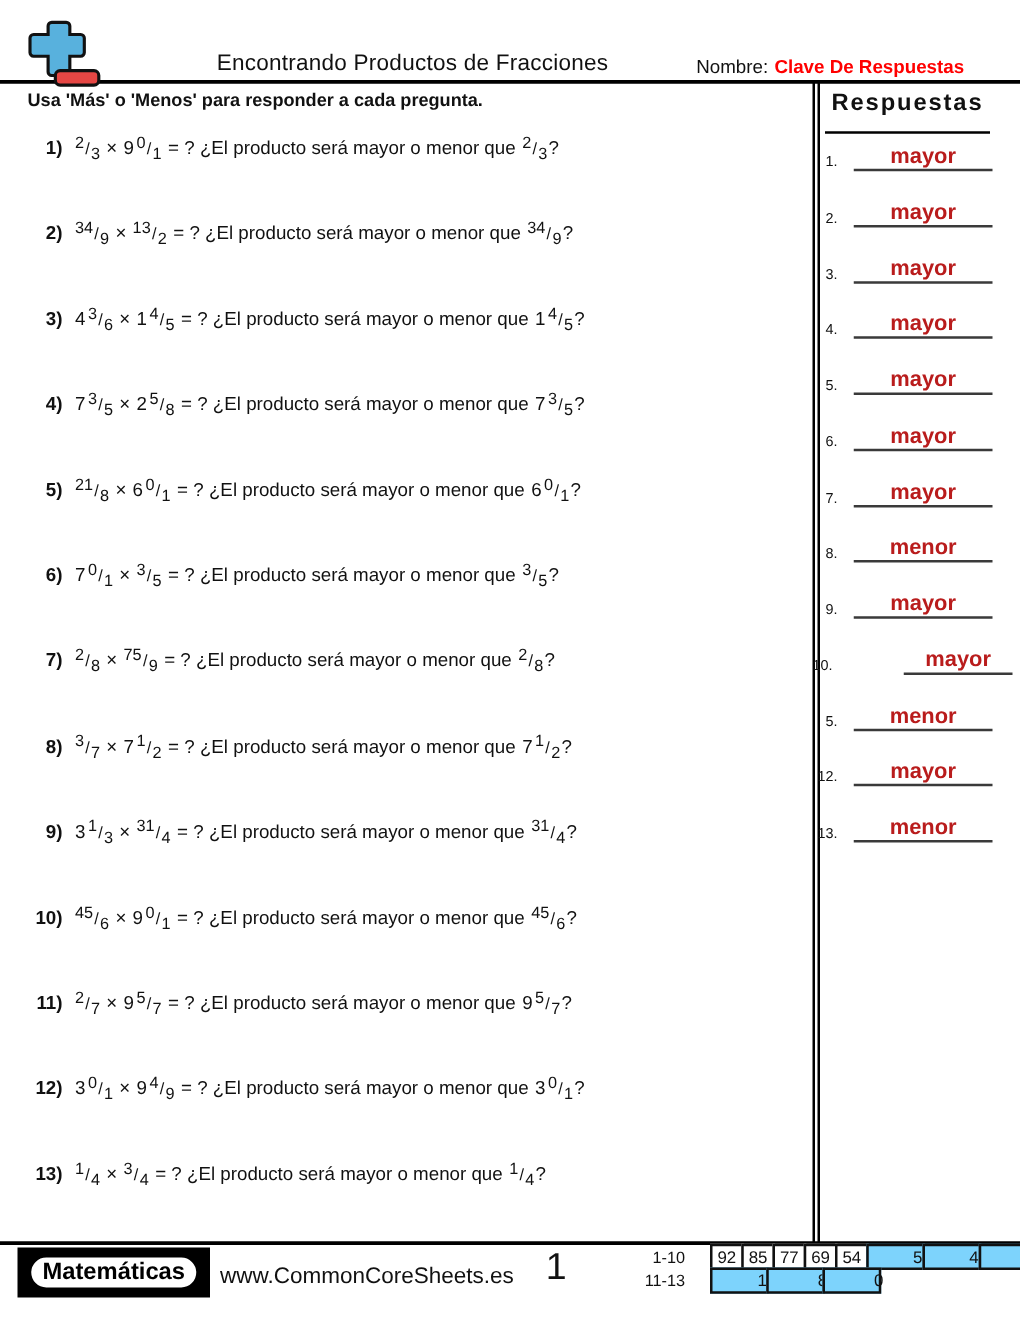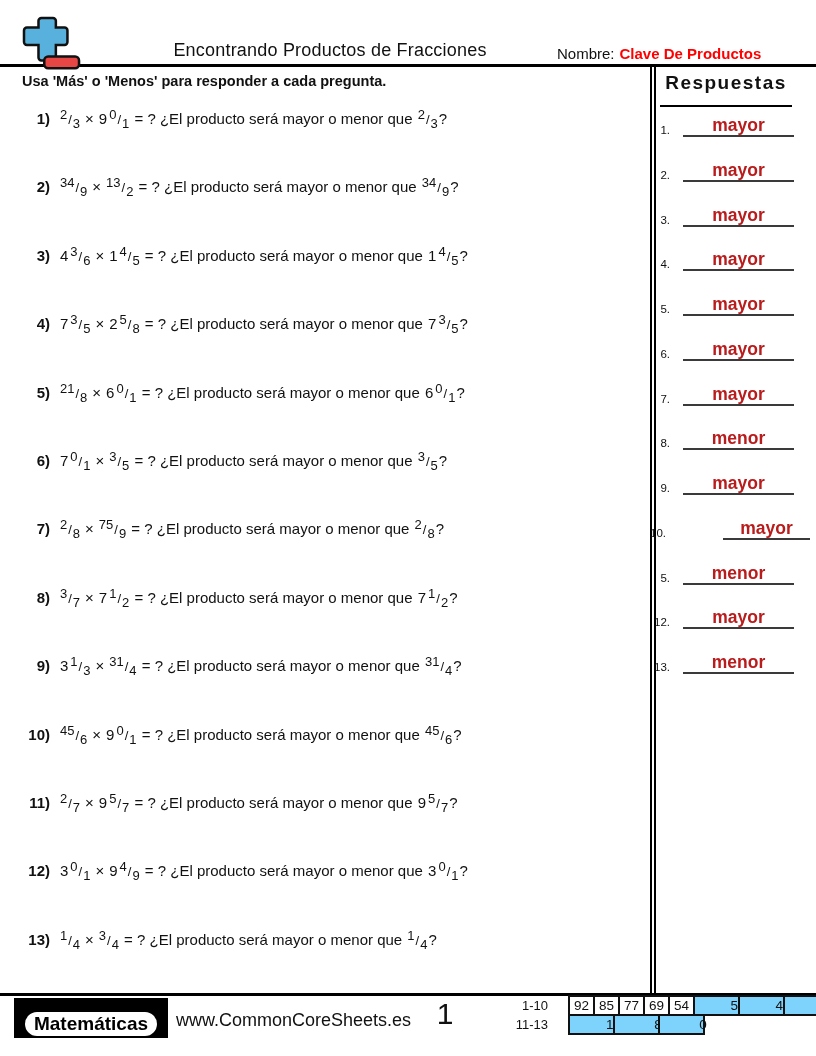--- a/index.html
+++ b/index.html
@@ -31,21 +31,21 @@
   .answers-title{position:absolute;left:660px;top:72px;width:132px;text-align:center;
     font-size:19px;font-weight:bold;letter-spacing:1.5px;border-bottom:2.5px solid #000;
     padding-bottom:11px;}
   .a-row{position:absolute;left:650px;width:160px;height:27px;display:flex;align-items:flex-end;}
   .anum{width:20px;text-align:right;font-size:11.5px;padding-bottom:1px;}
   .aline{margin-left:13px;width:111px;border-bottom:2px solid #3a3a3a;text-align:center;}
   .aval{color:#b91c1c;font-weight:bold;font-size:17.5px;line-height:20px;}
   
   .footer-rule{position:absolute;left:0;top:993px;width:816px;height:3px;background:#000;}
   .brand{position:absolute;left:14px;top:998px;width:154px;height:40px;background:#000;
-    display:flex;align-items:flex-end;justify-content:center;}
+    display:flex;align-items:center;justify-content:center;}
   .brand-pill{background:#fff;border:2px solid #000;border-radius:16px;padding:1px 9px;
     font-weight:bold;font-size:19px;color:#000;}
   .site{position:absolute;left:176px;top:1010px;font-size:18px;}
   .page-num{position:absolute;left:425px;top:997px;width:40px;text-align:center;font-size:30px;}
   .score{position:absolute;left:486px;top:995px;}
   .score-row{display:flex;align-items:stretch;}
   .score-row + .score-row{margin-top:-2px;}
   .score-label{width:62px;text-align:right;padding-right:22px;font-size:13px;
     display:flex;align-items:center;justify-content:flex-end;}
   .score-cell{box-sizing:border-box;width:27px;height:21px;border:2px solid #111;
@@ -57,21 +57,21 @@
 <body>
 
 <div class="logo">
   <svg width="60" height="56" viewBox="0 0 62 58">
     <path d="M20 2 h12 a3 3 0 0 1 3 3 v7 h9 a3 3 0 0 1 3 3 v12 a3 3 0 0 1 -3 3 h-9 v13 a3 3 0 0 1 -3 3 H20 a3 3 0 0 1 -3 -3 V30 H5 a3 3 0 0 1 -3 -3 V15 a3 3 0 0 1 3 -3 h12 V5 a3 3 0 0 1 3 -3 Z" fill="#58b1dd" stroke="#111" stroke-width="2.6"></path>
     <rect x="23" y="42" width="36" height="12" rx="4" fill="#e64744" stroke="#111" stroke-width="2.6"></rect>
   </svg>
 </div>
 <div class="page-title">Encontrando Productos de Fracciones</div>
 <div class="name-line">
-  <span>Nombre:</span><span class="name-value">Clave De Productos</span>
+  <span>Nombre:</span><span class="name-value">Clave De Respuestas</span>
 </div>
 <div class="header-rule"></div>
 <div class="instruction">Usa 'Más' o 'Menos' para responder a cada pregunta.</div>
 
 <div class="divider"></div>
 
 <div>
     <div class="q-row" style="top: 108px;"><span class="qnum">1)</span><span class="qexpr"><span class="frac"><span class="fn">2</span><span class="fs">/</span><span class="fd">3</span></span><span class="times">×</span><span class="frac"><span class="fw">9</span><span class="fn">0</span><span class="fs">/</span><span class="fd">1</span></span> = ? ¿El producto será mayor o menor que <span class="frac"><span class="fn">2</span><span class="fs">/</span><span class="fd">3</span></span>?</span></div>
     <div class="q-row" style="top: 176px;"><span class="qnum">2)</span><span class="qexpr"><span class="frac"><span class="fn">34</span><span class="fs">/</span><span class="fd">9</span></span><span class="times">×</span><span class="frac"><span class="fn">13</span><span class="fs">/</span><span class="fd">2</span></span> = ? ¿El producto será mayor o menor que <span class="frac"><span class="fn">34</span><span class="fs">/</span><span class="fd">9</span></span>?</span></div>
     <div class="q-row" style="top: 245px;"><span class="qnum">3)</span><span class="qexpr"><span class="frac"><span class="fw">4</span><span class="fn">3</span><span class="fs">/</span><span class="fd">6</span></span><span class="times">×</span><span class="frac"><span class="fw">1</span><span class="fn">4</span><span class="fs">/</span><span class="fd">5</span></span> = ? ¿El producto será mayor o menor que <span class="frac"><span class="fw">1</span><span class="fn">4</span><span class="fs">/</span><span class="fd">5</span></span>?</span></div>

